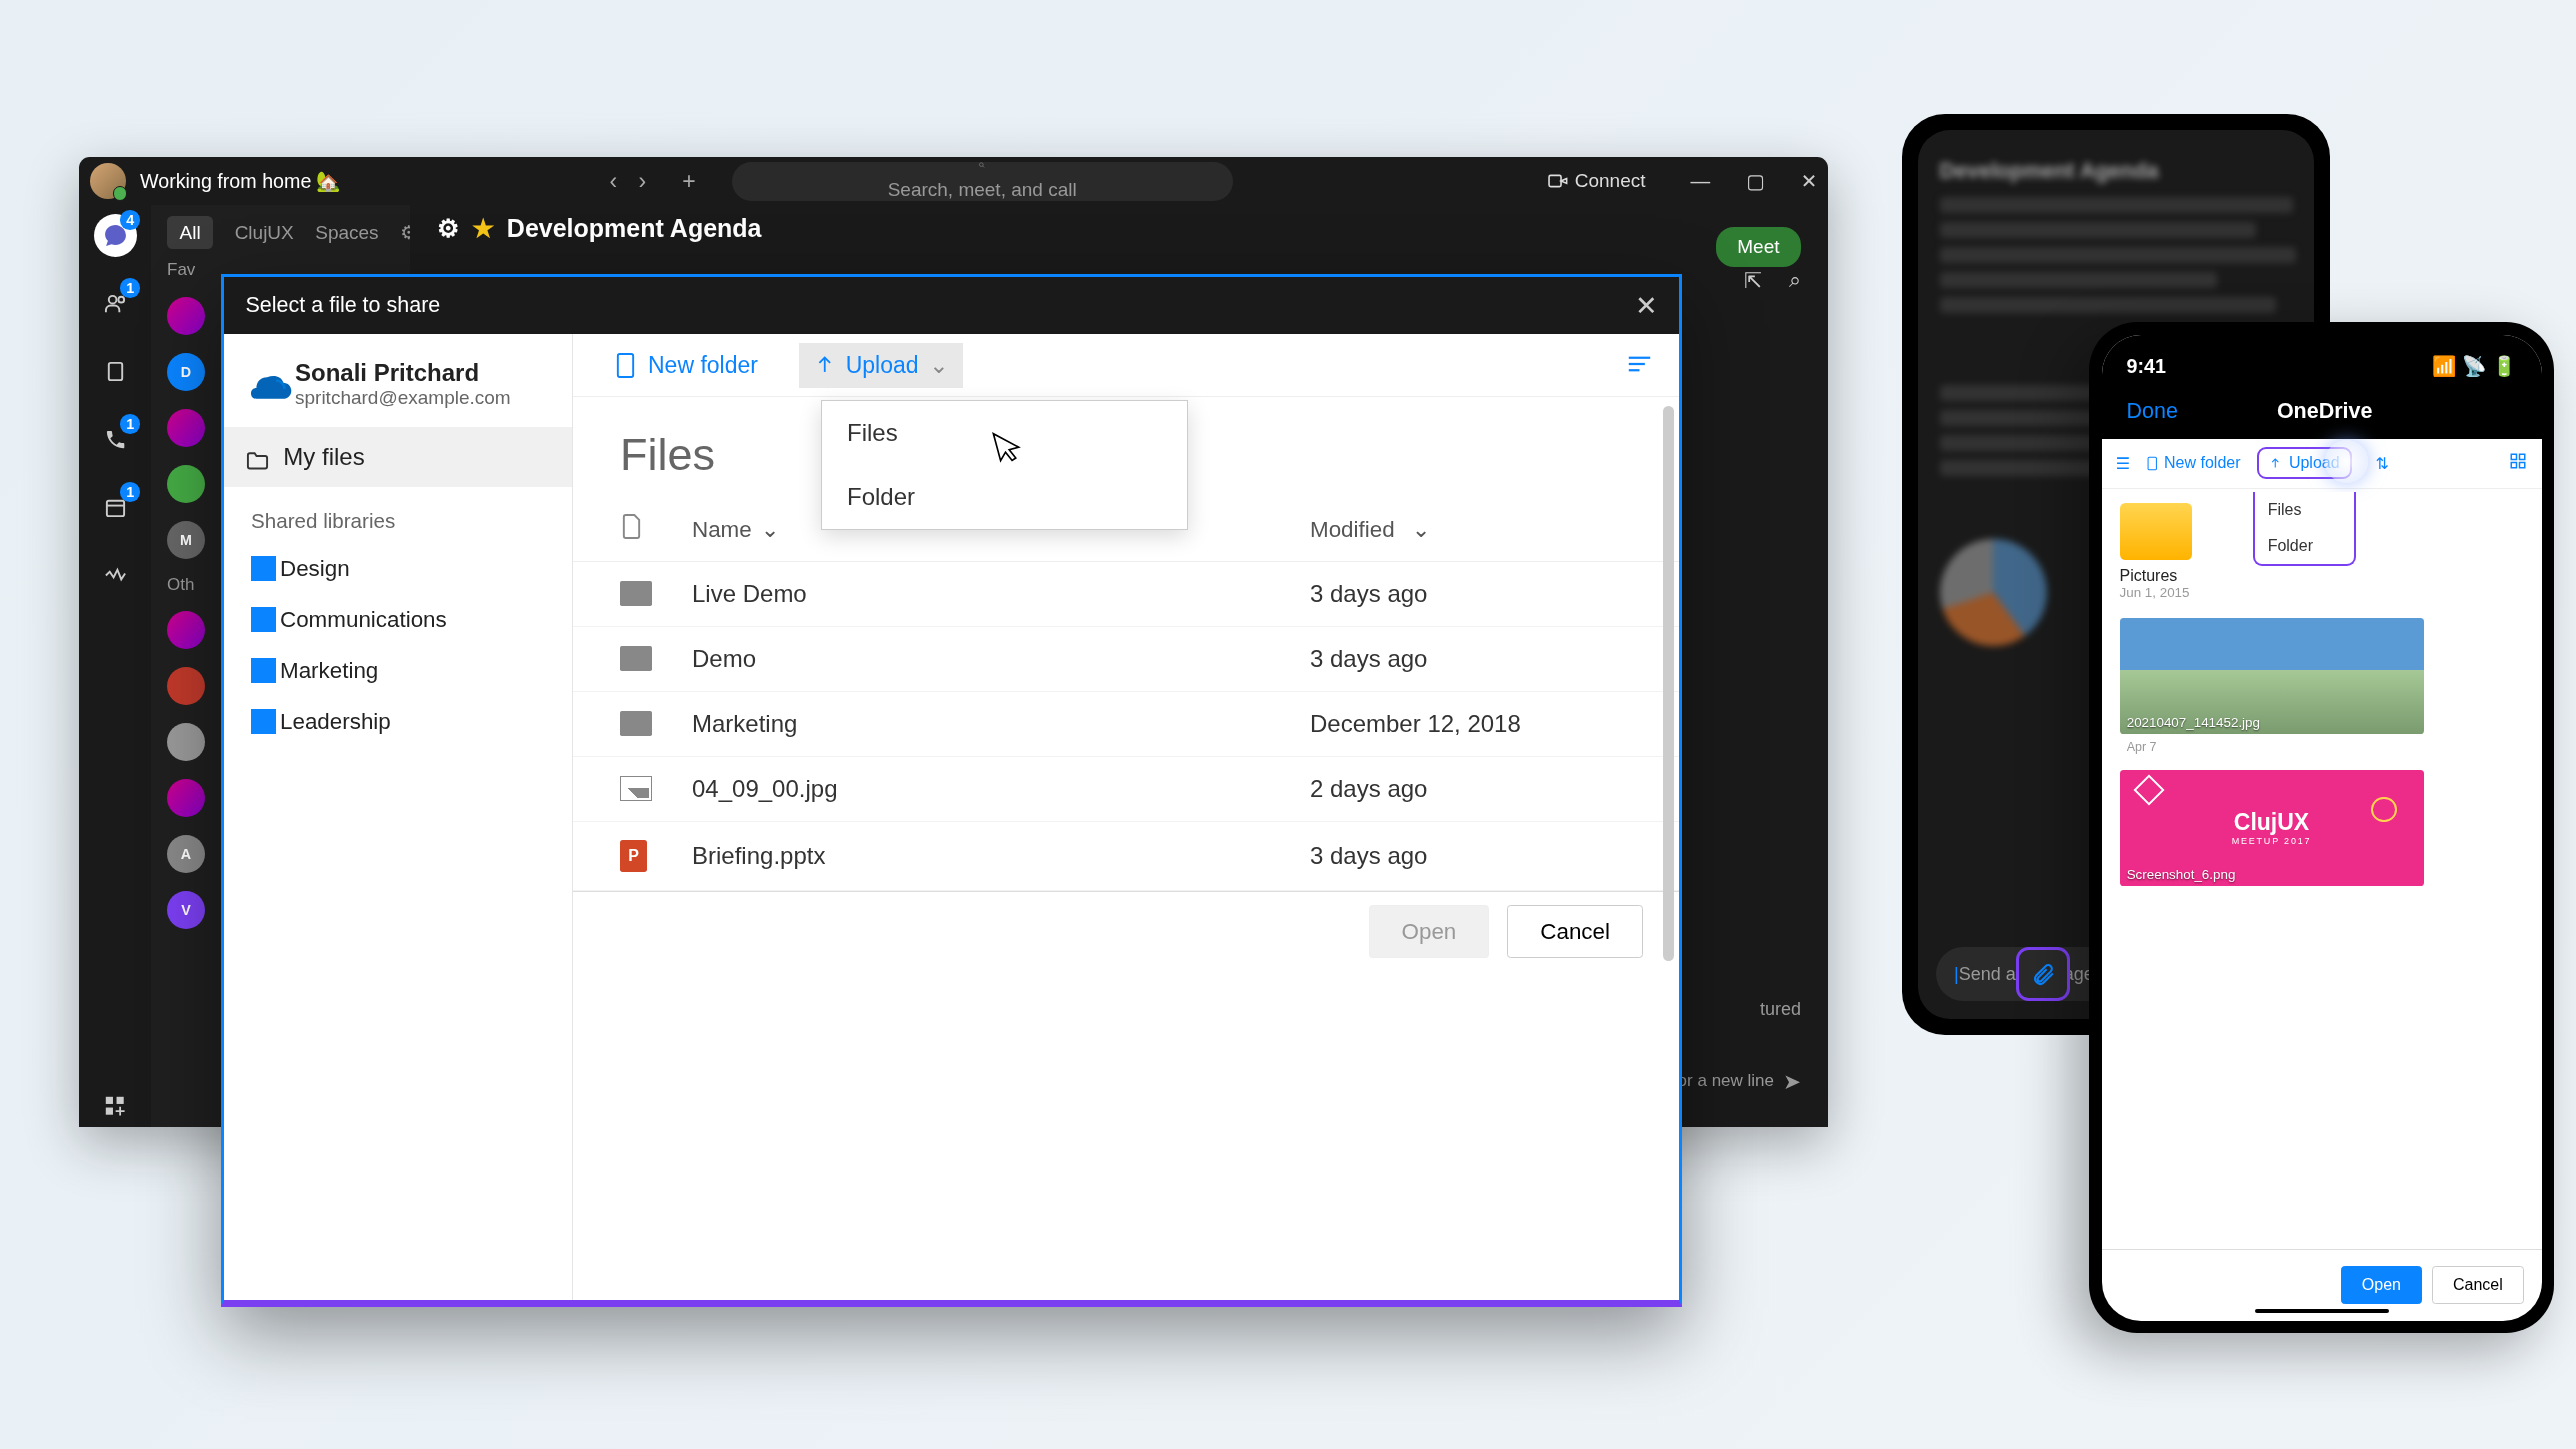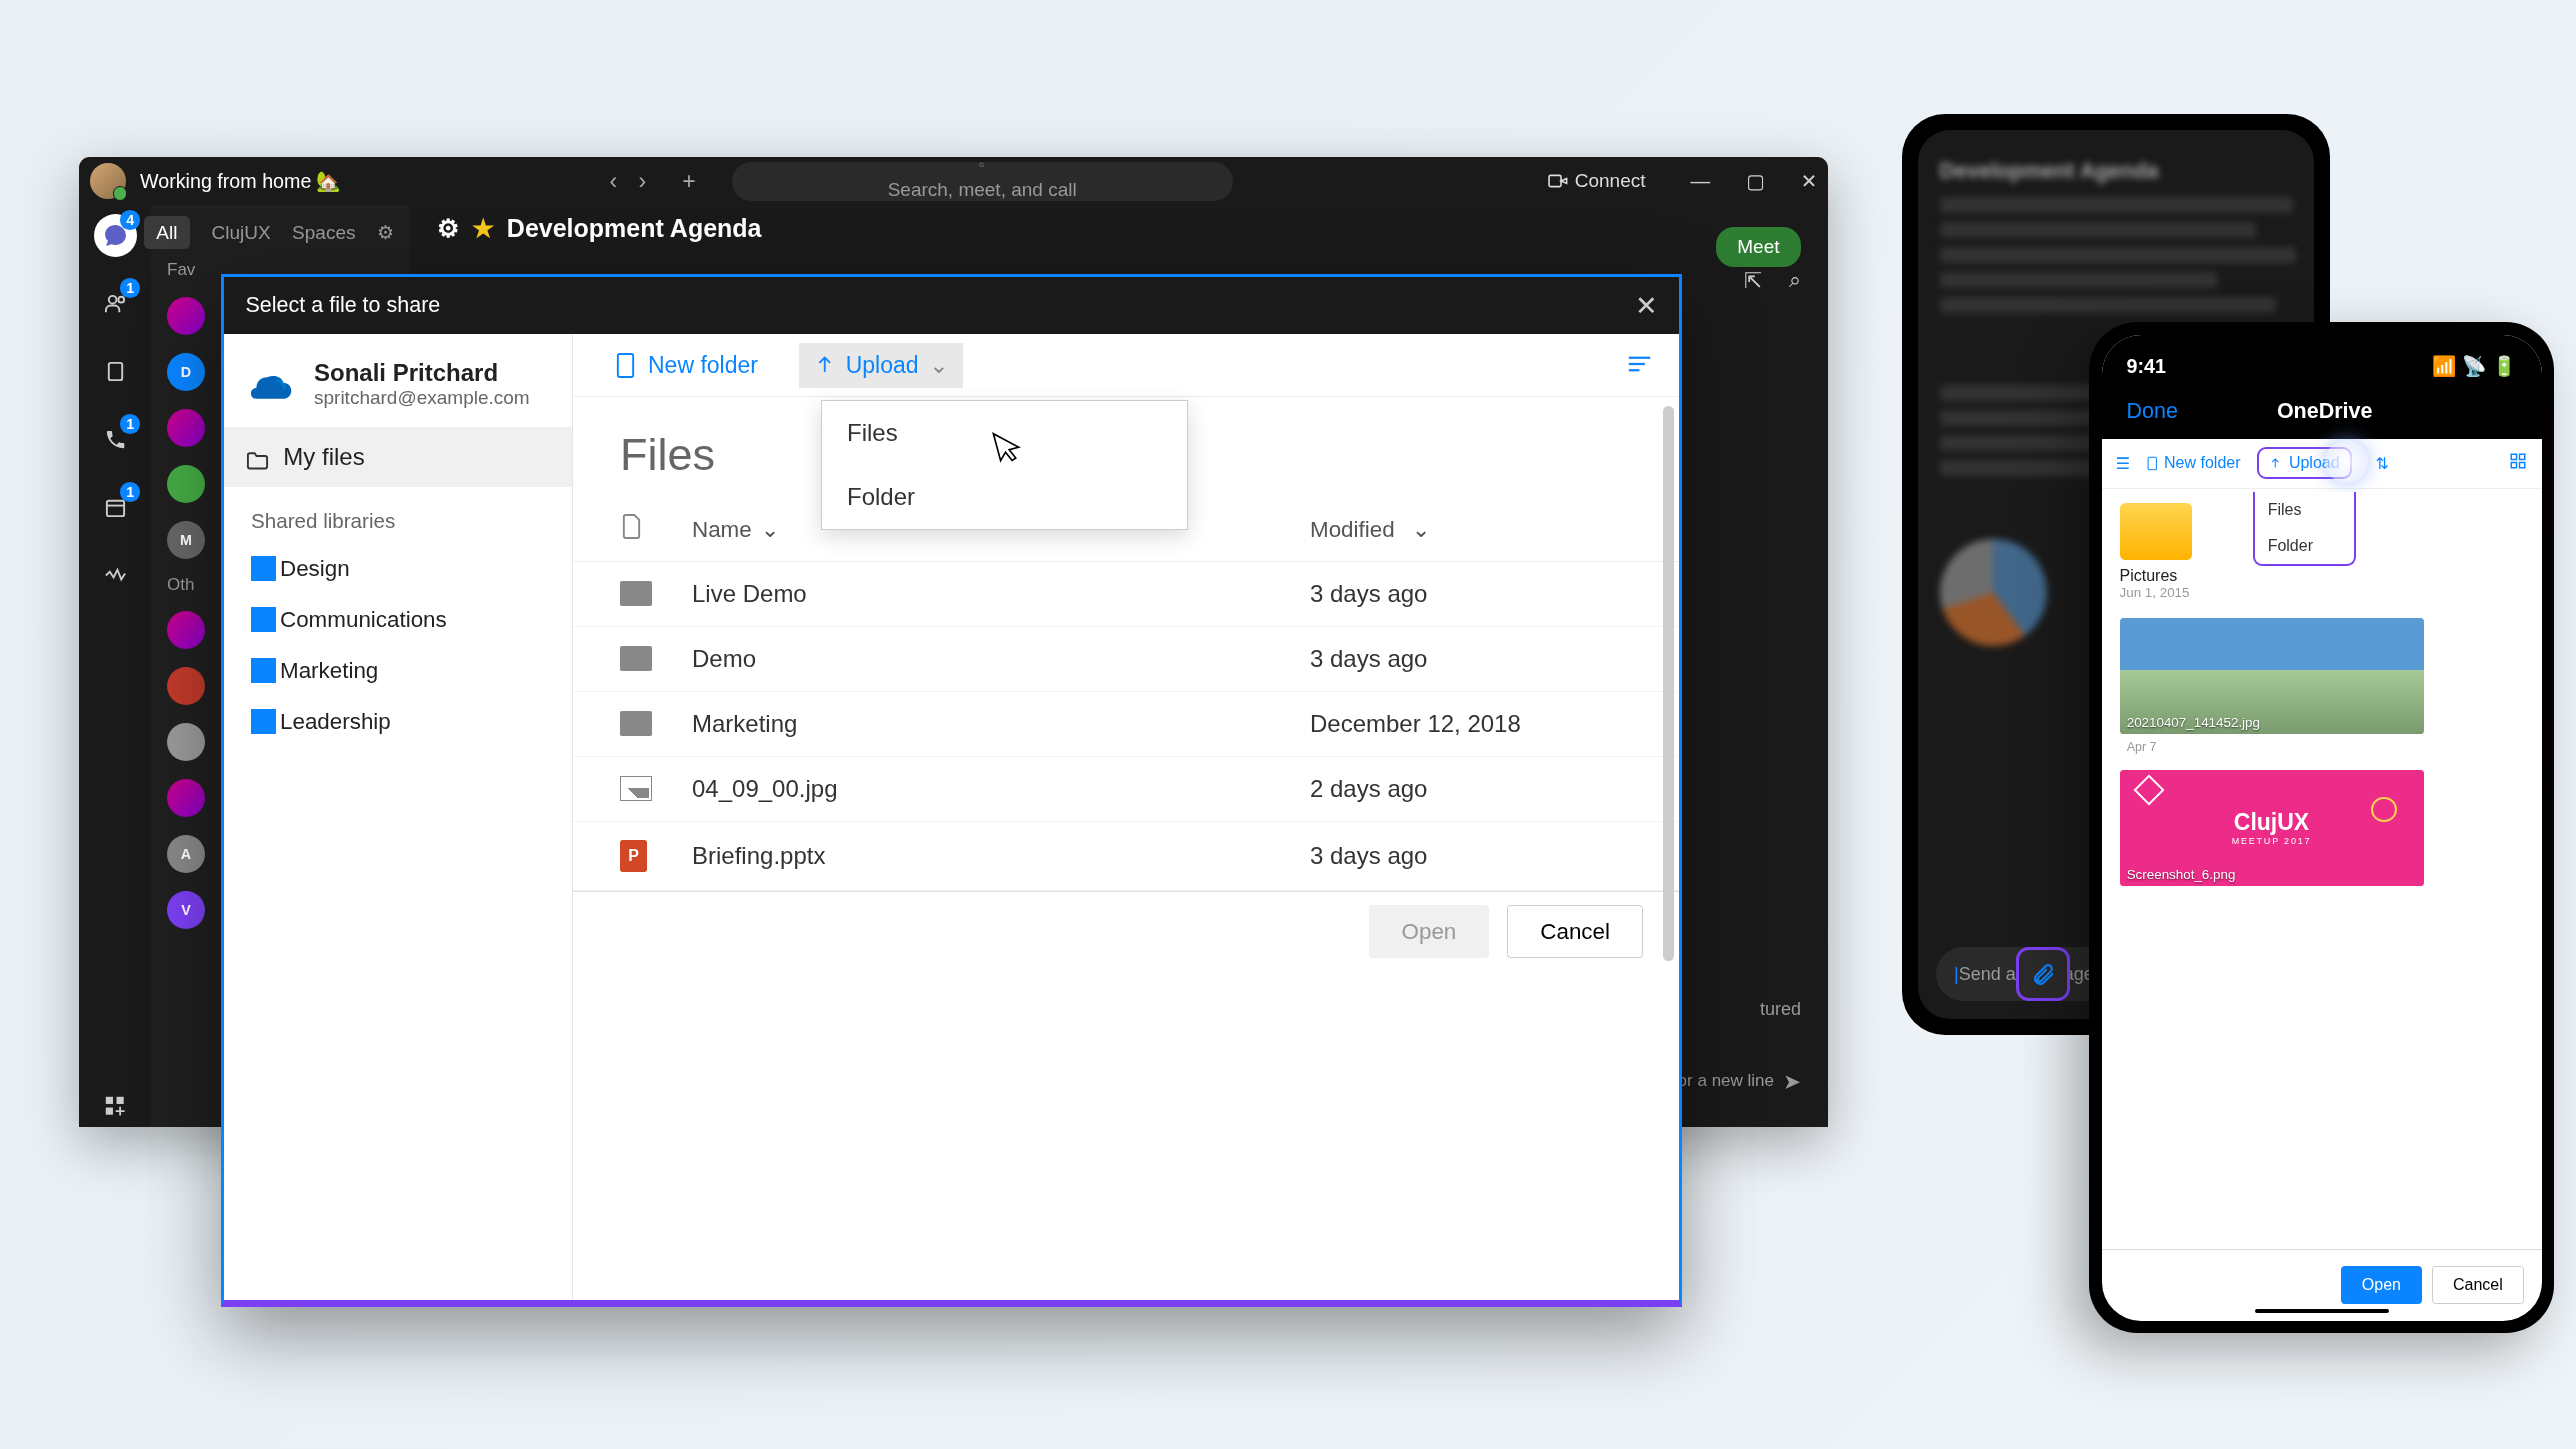--- a/index.html
+++ b/index.html
@@ -18,38 +18,38 @@
 .connect-btn { margin-left: auto; display:flex; align-items:center; gap:7.2px; color:#ddd; font-size:19px; }
 .win-controls { margin-left: 45px; display:flex; gap:36px; color:#ccc; font-size:19.7px; }
 
 .app-body { flex:1; display:flex; }
 .leftrail { width: 72px; background: #1a1a1a; display:flex; flex-direction:column; align-items:center; padding-top: 9px; gap: 25px; }
 .rail-item { width: 43px; height: 43px; border-radius: 50%; display:flex; align-items:center; justify-content:center; position: relative; color:#ccc; font-size:25px; }
 .rail-item.active { background: #fff; color:#5b5fc7; }
 .rail-badge { position:absolute; top:-3.6px; right:-3.6px; background:#0a84ff; color:#fff; font-size:14.3px; min-width:19.7px; height:19.7px; border-radius:9.8px; display:flex; align-items:center; justify-content:center; font-weight:600; padding:0 3.6px; }
 
 .midcol { width: 259px; background: #1f1f1f; padding-top: 7.2px; }
-.filter-tabs { display:flex; gap:21.5px; padding: 0 16px; color:#999; font-size:19px; align-items:center; height:41px;justify-content:flex-end; }
+.filter-tabs { display:flex; gap:21.5px; padding: 0 16px; color:#999; font-size:19px; align-items:center; height:41px; }
 .filter-tabs .active-tab { background:#3a3a3a; padding:5.4px 12.5px; border-radius:5.4px; color:#fff; }
 .fav-label { color:#999; font-size:17px; padding:7.2px 16px; }
 .chat-item { display:flex; align-items:center; gap:10.7px; padding:9px 16px; }
 .chat-avatar { width:38px; height:38px; border-radius:50%; background:linear-gradient(135deg,#c08,#80c); }
 .chat-item.d .chat-avatar { background:#0a84ff; display:flex; align-items:center; justify-content:center; color:#fff; font-weight:600; }
 
 .main-content { flex:1; background:#1a1a1a; padding: 9px 27px; color:#fff; position:relative; }
 .chat-header { display:flex; align-items:center; gap:12.5px; font-size:25px; font-weight:600; }
 .meet-chip { position:absolute; right:27px; top:22px; background:#2e7d32; color:#fff; padding:9px 21.5px; border-radius:18px; font-size:19px; }
 
 
 .modal { position:absolute; left:221px; top:274px; width:1461px; height:1033px; background:#fff; border:3.6px solid #0a84ff; border-bottom:7.2px solid #7b3ff2; box-shadow:0 27px 72px rgba(0,0,0,0.4); display:flex; flex-direction:column; z-index:100; }
 .modal-header { height:57px; background:#1a1a1a; color:#fff; display:flex; align-items:center; padding:0 21.5px; font-size:21.5px; }
 .modal-close { margin-left:auto; font-size:27px; color:#ccc; cursor:pointer; }
 .modal-body { flex:1; display:flex; background:#fff; }
 .modal-sidebar { width:349px; border-right:0.9px solid #e5e5e5; }
-.user-block { padding: 25px 27px 18px; display:flex; align-items:center; gap:20px; }
+.user-block { padding: 25px 27px 18px; display:flex; align-items:center; gap:1px; }
 .cloud-icon { width:43px; height:29px; }
 .user-name { font-size:24px; font-weight:600; color:#222; }
 .user-email { font-size:19px; color:#666; }
 .myfiles { padding:16px 22px; background:#f0f0f0; display:flex; align-items:flex-end; gap:14.3px; font-size:24px; color:#222; }
 .shared-label { padding: 21.5px 27px 10.7px; font-size:20.6px; color:#666; }
 .lib-item { padding:12.5px 27px; display:flex; gap:4px; font-size:22.4px; color:#222; }
 .lib-sq { width:25px; height:25px; background:#0a84ff; }
 
 .modal-main { flex:1; display:flex; flex-direction:column; position:relative; }
 .toolbar-row { height:63px; display:flex; align-items:center; padding:0 27px; gap:27px; border-bottom:0.9px solid #eee; }

